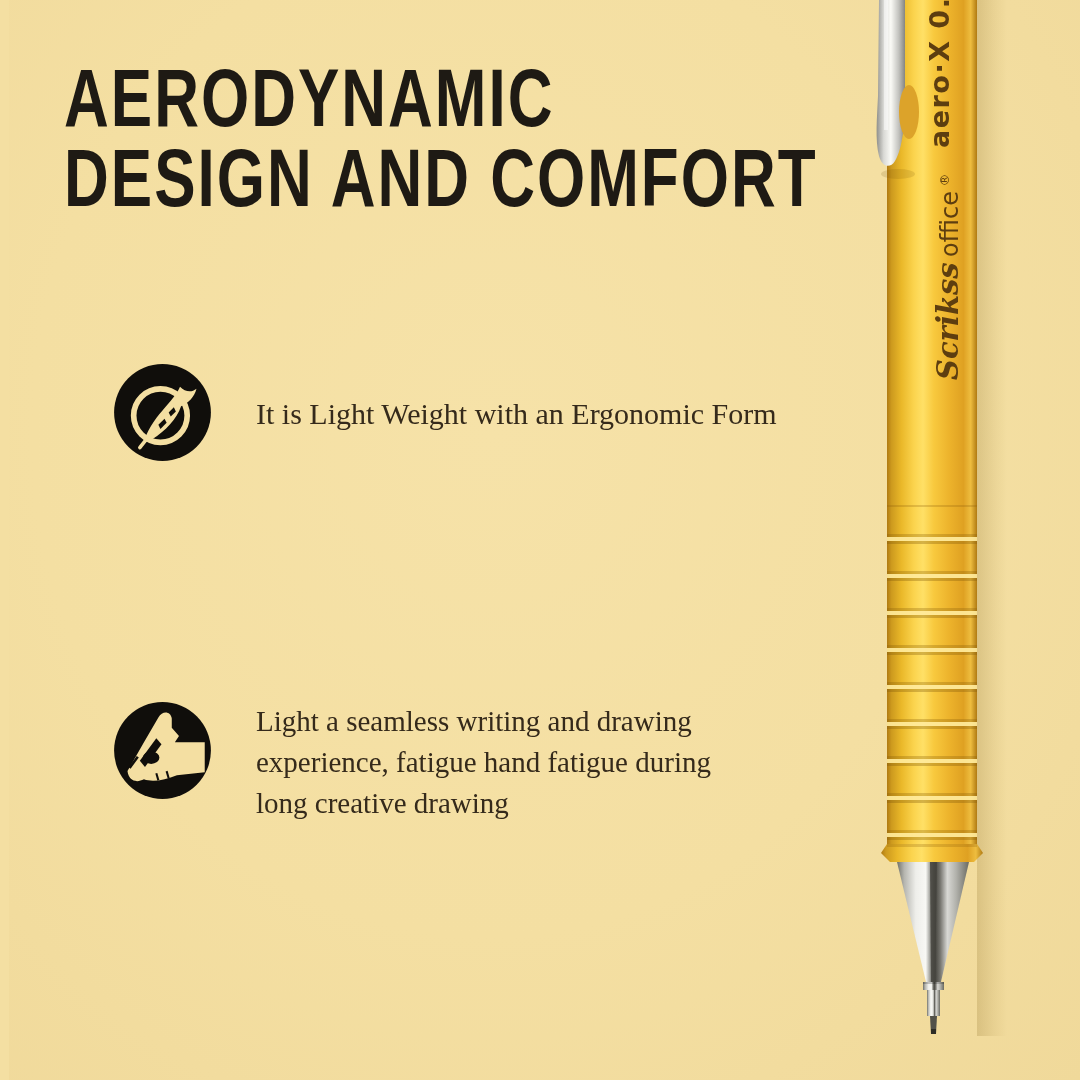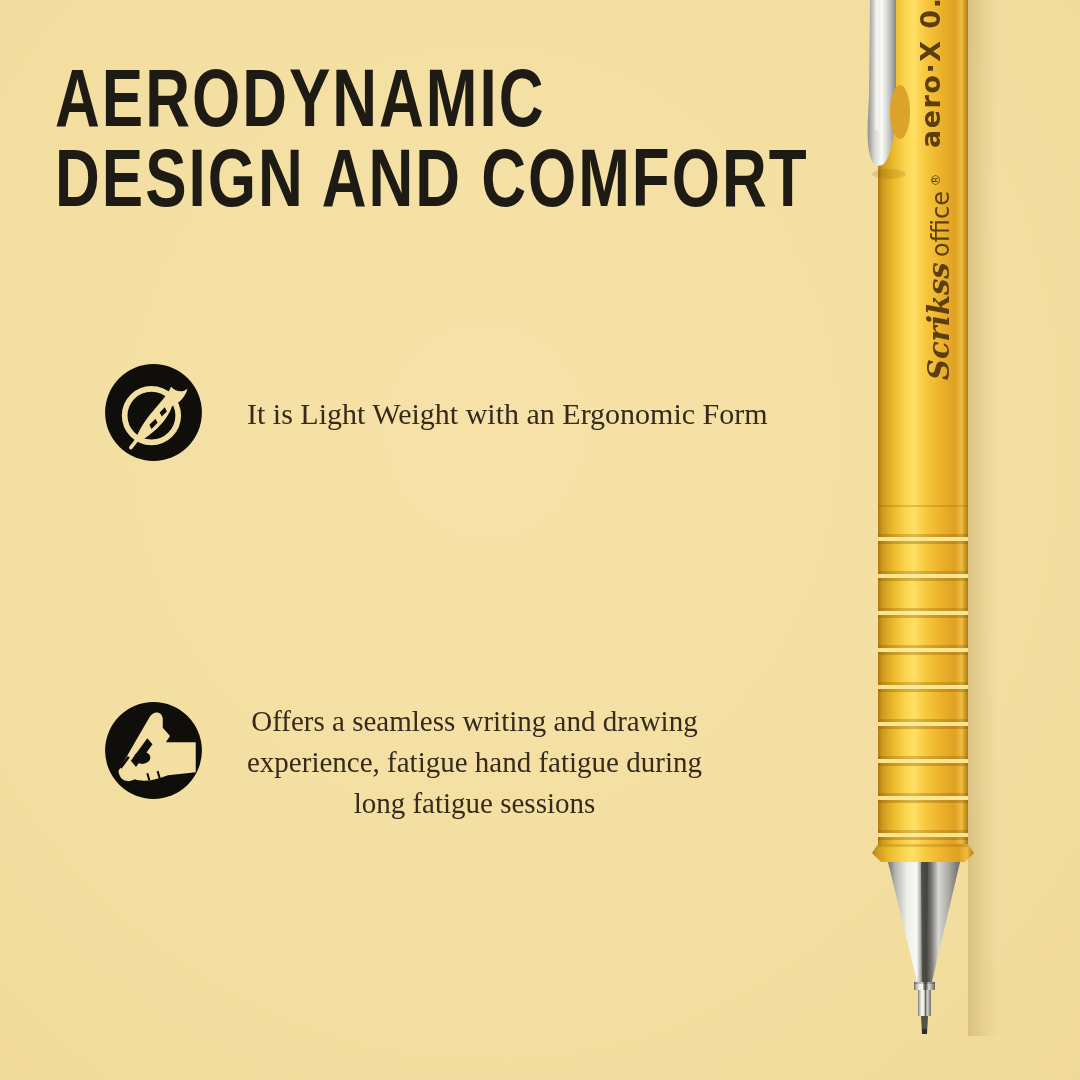--- a/index.html
+++ b/index.html
@@ -1,39 +1,38 @@
 <!DOCTYPE html>
 <html><head>
 <meta charset="utf-8">
 <style>
   html,body{margin:0;padding:0;}
   body{
     width:1080px;height:1080px;overflow:hidden;position:relative;
     background:#f4dfa2;
     font-family:"Liberation Sans",sans-serif;
   }
-  .stage{position:absolute;inset:0;background:radial-gradient(ellipse at 45% 40%, #f6e2a8 0%, #f4dfa2 55%, #f0d99a 100%);}
+  .stage{position:absolute;inset:0;background:radial-gradient(ellipse at 45% 40%, #f6e2a8 0%, #f4dfa2 55%, #f0d99a 100%);margin-left:9px;}
   
   .hl{
     position:absolute;left:55px;white-space:nowrap;
     font-weight:bold;font-size:62px;letter-spacing:2px;line-height:62px;
     color:#1e1a14;
     transform:scale(1,1.32);transform-origin:0 0;
   }
   .hl1{top:57px;}
   .hl2{top:137px;}
   
   .icon{position:absolute;width:103px;height:103px;}
   .icon1{left:102px;top:361px;}
   .icon2{left:102px;top:699px;}
   .body-text{
     position:absolute;left:247px;
     font-family:"Liberation Serif",serif;
     color:#352a1b;
-    text-align:center;
   }
   .feat1{top:394px;font-size:30px;line-height:40px;}
   .feat2{top:701px;font-size:29px;line-height:41px;}
   
   .pencil{position:absolute;left:848px;top:0;width:150px;height:1036px;}
 </style>
 </head>
 <body>
 
 <div class="stage">
@@ -56,23 +55,23 @@
   <svg class="icon icon2" viewBox="0 0 100 100" aria-hidden="true">
     <circle cx="50" cy="50" r="47" fill="#100e0b"></circle>
     <path d="M16 70 L32 42 L46 18 C50 11 58 12 59 19 L59 28 L66 36 L62 42 L91 42 L91 71 L64 74 C52 79 40 81 32 78 C24 82 17 79 16 70 Z" fill="#f4dfa2"></path>
     <path d="M28 60 L44 38 L49 44 L33 66 Z" fill="#100e0b"></path>
     <ellipse cx="39" cy="57" rx="8" ry="6" fill="#100e0b"></ellipse>
     <path d="M18 67 L26 56" stroke="#100e0b" stroke-width="2.5"></path>
     <path d="M44 72 L46 79" stroke="#100e0b" stroke-width="2"></path>
     <path d="M54 70 L56 77" stroke="#100e0b" stroke-width="2"></path>
   </svg>
   <div class="body-text feat2">
-    <div>Offers a seamless writing and drawing</div>
+    <div>Light a seamless writing and drawing</div>
     <div>experience, fatigue hand fatigue during</div>
-    <div>long fatigue sessions</div>
+    <div>long creative drawing</div>
   </div>
 
   <svg class="pencil" viewBox="0 0 150 1036" aria-hidden="true">
     <defs>
       <linearGradient id="gBarrel" x1="0" y1="0" x2="1" y2="0">
         <stop offset="0" stop-color="#b07a12"></stop>
         <stop offset="0.05" stop-color="#cd9a1e"></stop>
         <stop offset="0.16" stop-color="#eab829"></stop>
         <stop offset="0.30" stop-color="#fbd44e"></stop>
         <stop offset="0.40" stop-color="#ffe066"></stop>

